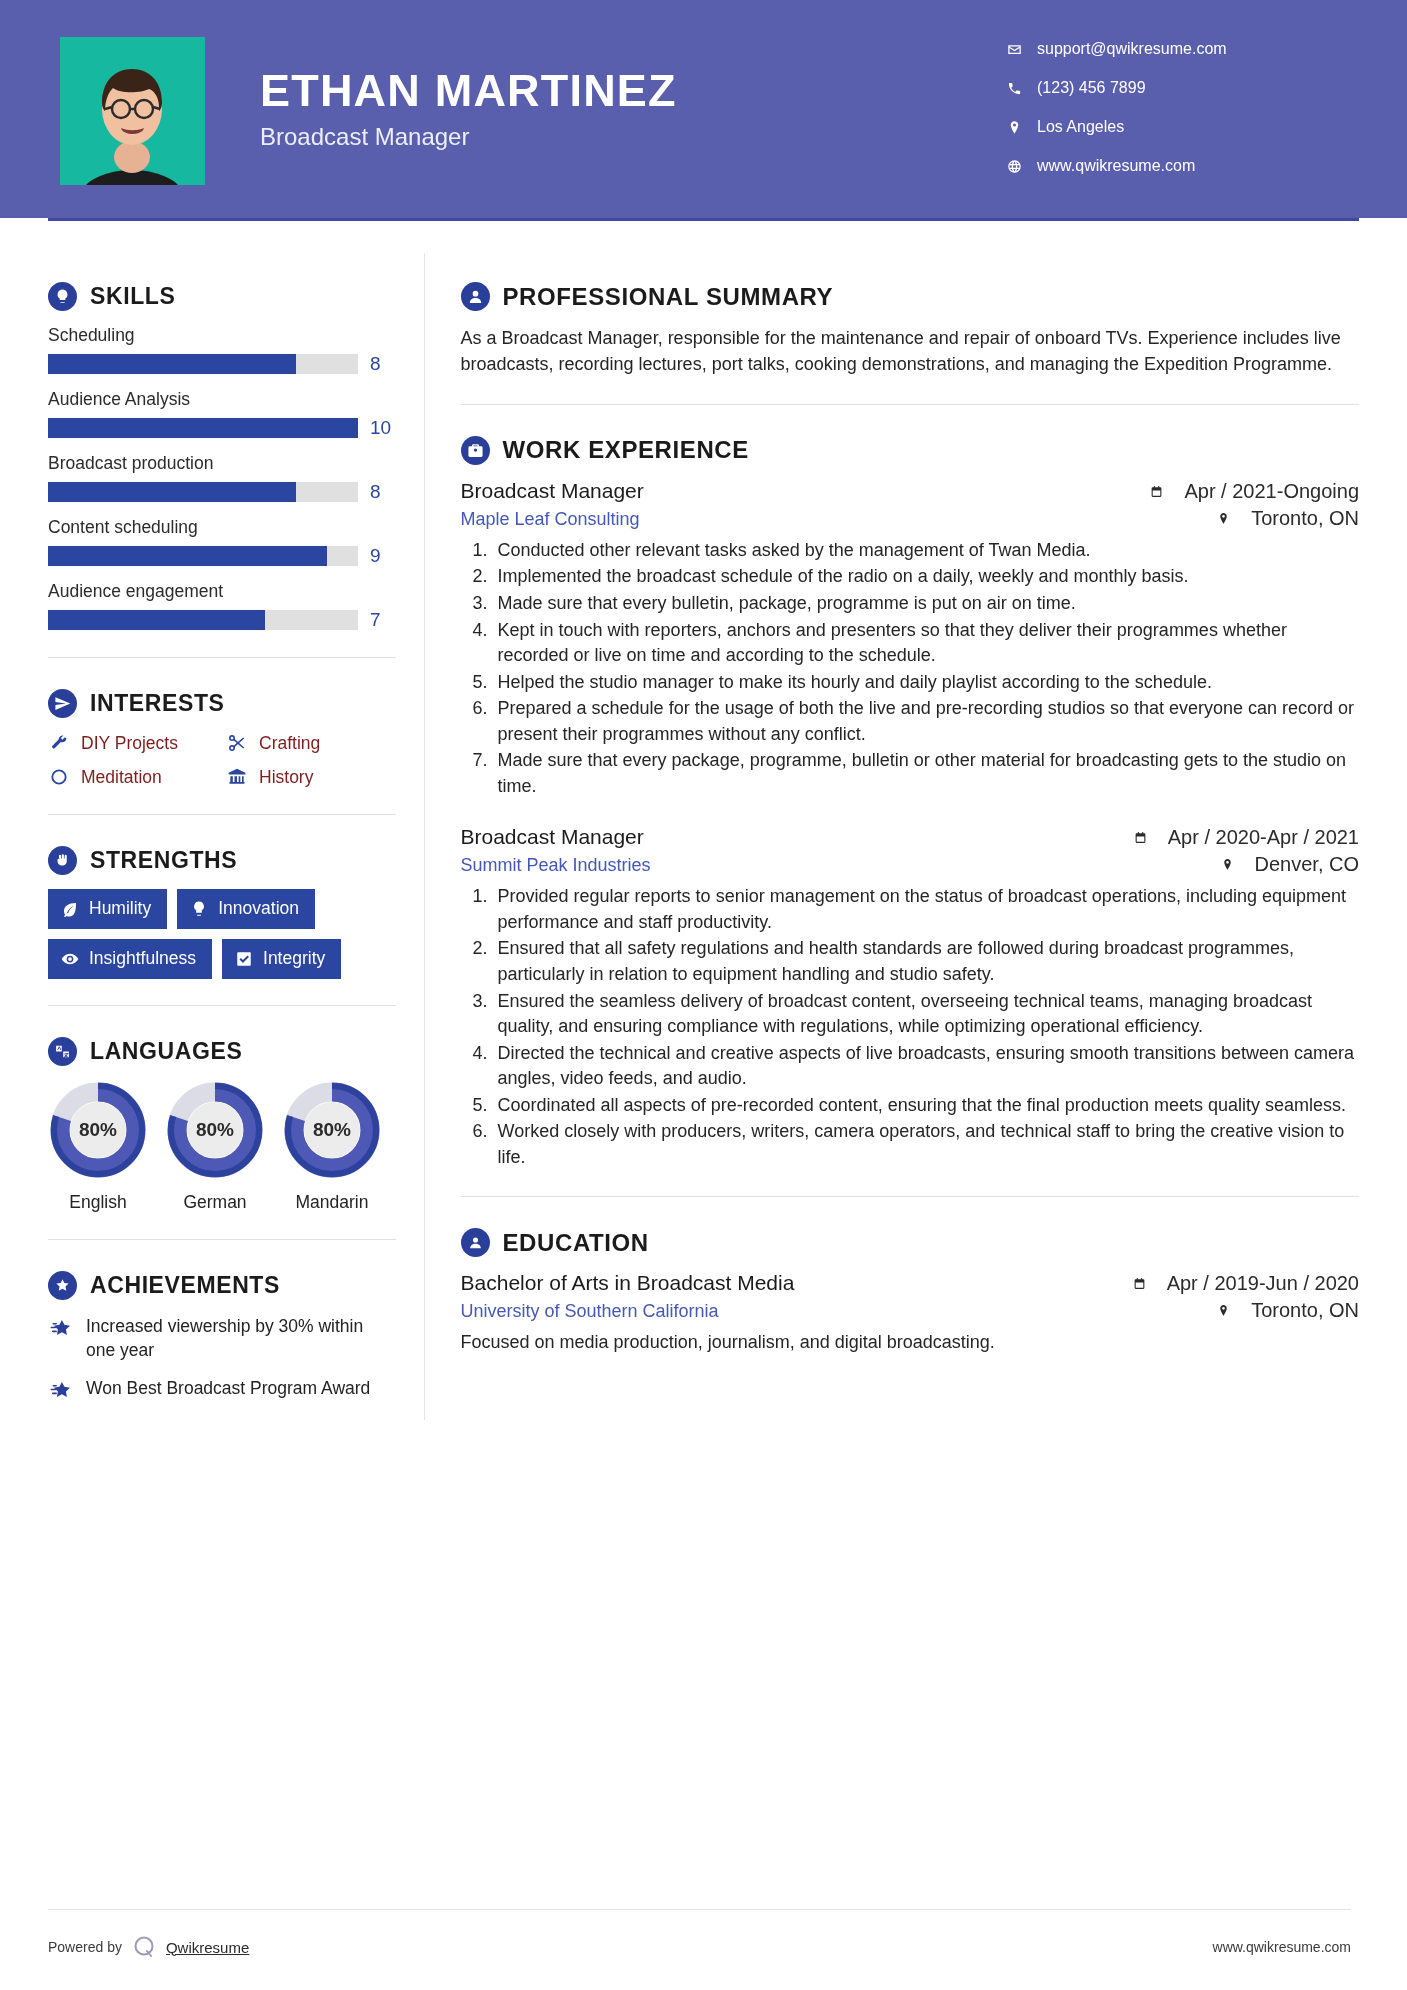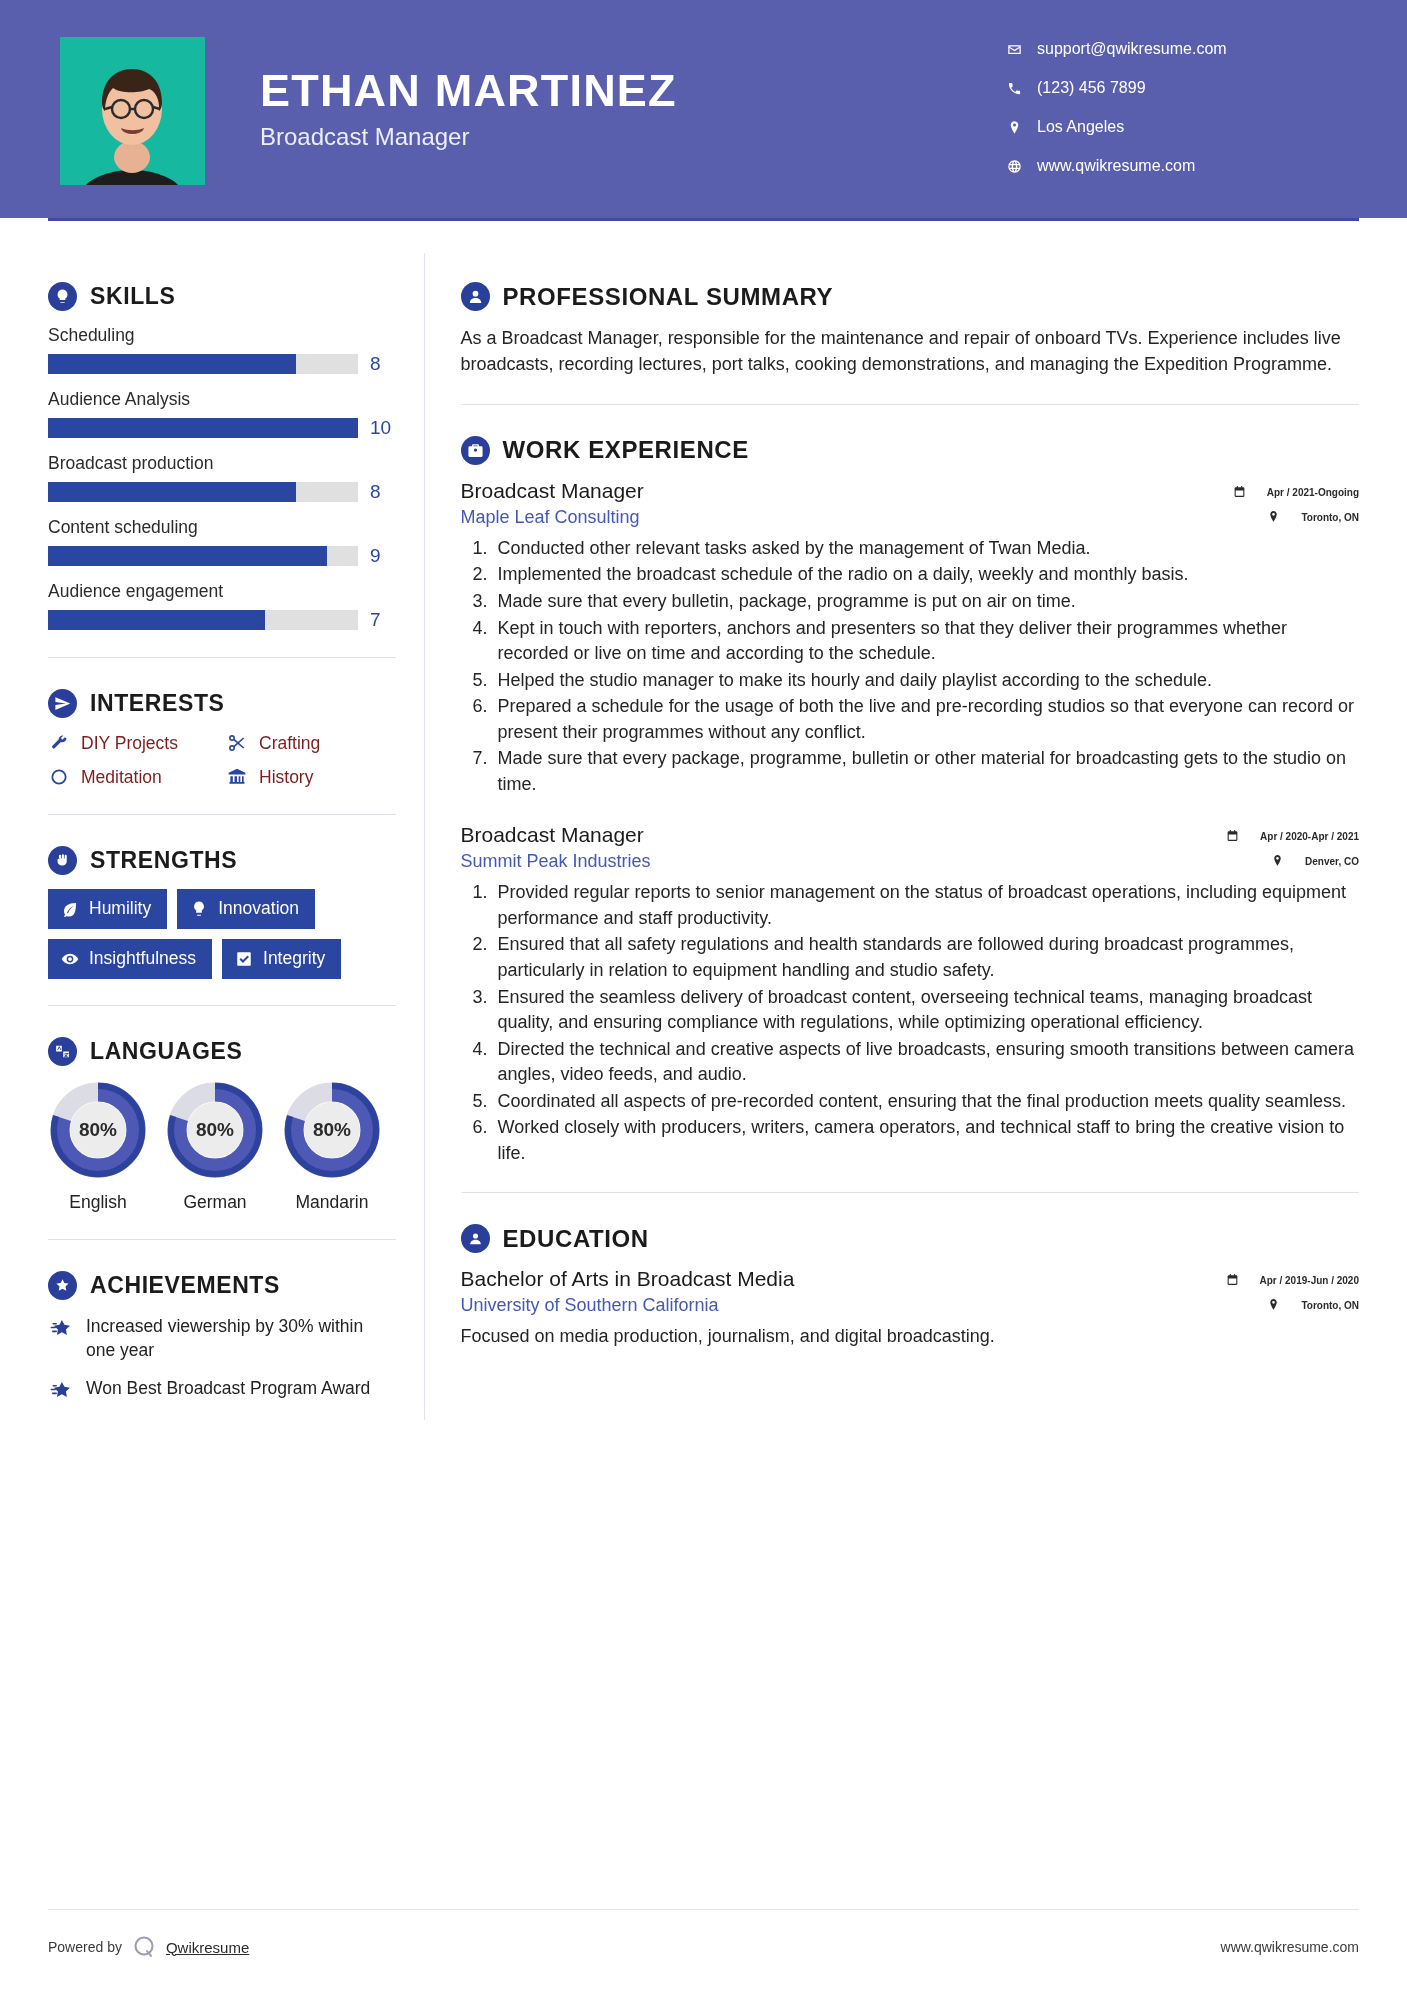--- a/index.html
+++ b/index.html
@@ -198,40 +198,40 @@
     line-height:1.47;
     color:#252525;
     margin-top:2px;
   }
   .rhr { height:1px; background:#dfe0ea; margin:26px 0 24px 0; }
 
   .job { margin-bottom:26px; }
   .job-head { display:flex; justify-content:space-between; align-items:baseline; }
   .job-role { font-size:21px; color:#1b1b1b; font-weight:400; }
   .job-meta {
-    font-size:10px; color:#2b2b2b;
-    display:flex; align-items:center; gap:21px; white-space:nowrap;font-weight:bold;
+    font-size:20px; color:#2b2b2b;
+    display:flex; align-items:center; gap:21px; white-space:nowrap;
   }
   .job-meta svg { width:13px; height:13px; fill:#2b2b2b; }
   .job-sub { display:flex; justify-content:space-between; align-items:baseline; margin-top:4px; }
   .job-company { font-size:18px; color:#4458b8; }
   ol.bullets { margin:8px 0 0 0; padding-left:32px; }
   ol.bullets li {
     font-size:18px;
     line-height:1.42;
     color:#252525;
     margin-bottom:1px;
     padding-left:5px;
   }
   .edu-desc { font-size:18px; color:#252525; margin-top:7px; line-height:1.45; }
 
   
   .footer {
     position:absolute;
-    left:48px; right:48px;
+    left:48px; right:56px;
     bottom:30px;
   }
   .footer-rule { height:1px; background:#e3e3ec; margin-bottom:24px; }
   .footer-in { display:flex; justify-content:space-between; align-items:center; }
   .powered { display:flex; align-items:center; gap:9px; font-size:14px; color:#3b3b3b; }
   .qlogo { width:26px; height:26px; }
   .qname { text-decoration:underline; color:#2b2b2b; font-size:15px; }
   .fsite { font-size:14px; color:#3b3b3b; }
 </style>
 </head>

